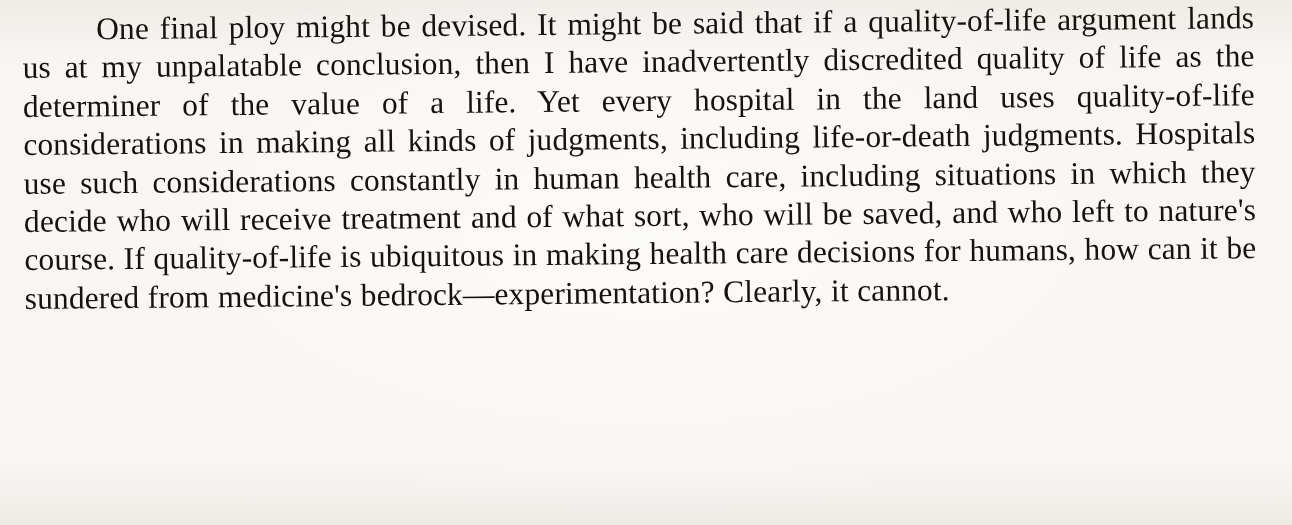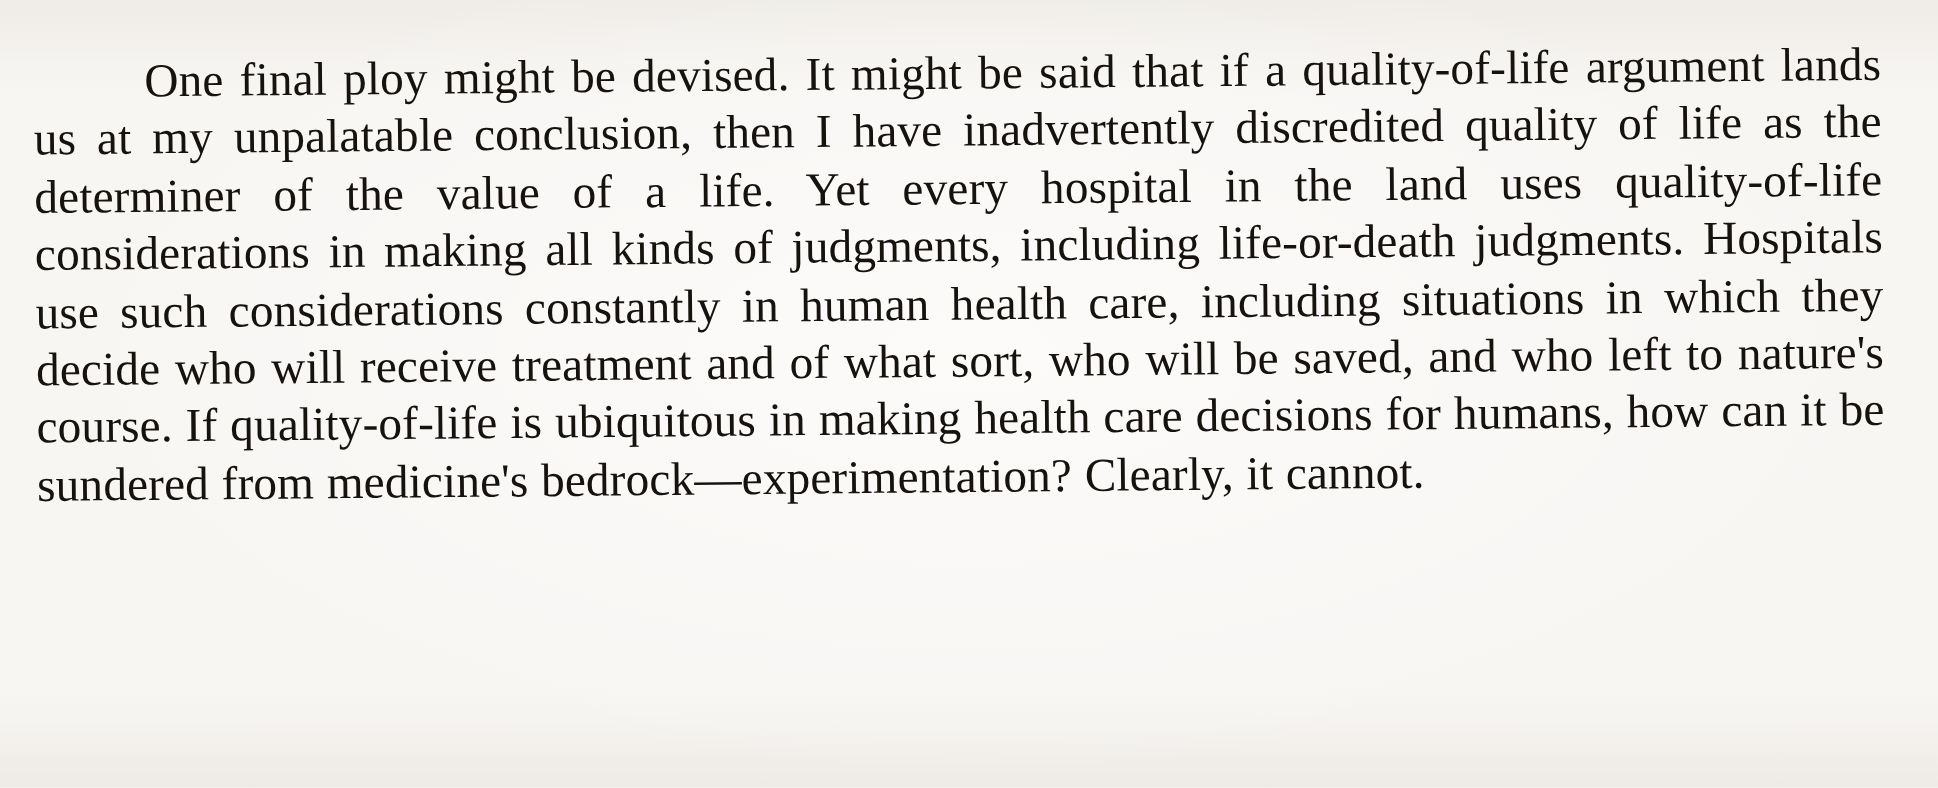--- a/index.html
+++ b/index.html
@@ -26,21 +26,21 @@
     position: absolute;
     inset: 0;
     background:
       radial-gradient(ellipse at 50% 45%, rgba(255,255,255,0.55) 0%, rgba(245,243,239,0) 70%),
       linear-gradient(180deg, #efece7 0%, #f8f6f3 12%, #f8f6f3 88%, #eeebe6 100%);
     pointer-events: none;
   }
   .paragraph-block {
     position: absolute;
     left: 22px;
-    top: 36px;
+    top: 11px;
     width: 1232px;
   }
   .para {
     margin: 0;
     color: #16130f;
     font-size: 31.5px;
     line-height: 38.4px;
     text-align: justify;
     text-justify: inter-word;
     letter-spacing: 0.1px;

